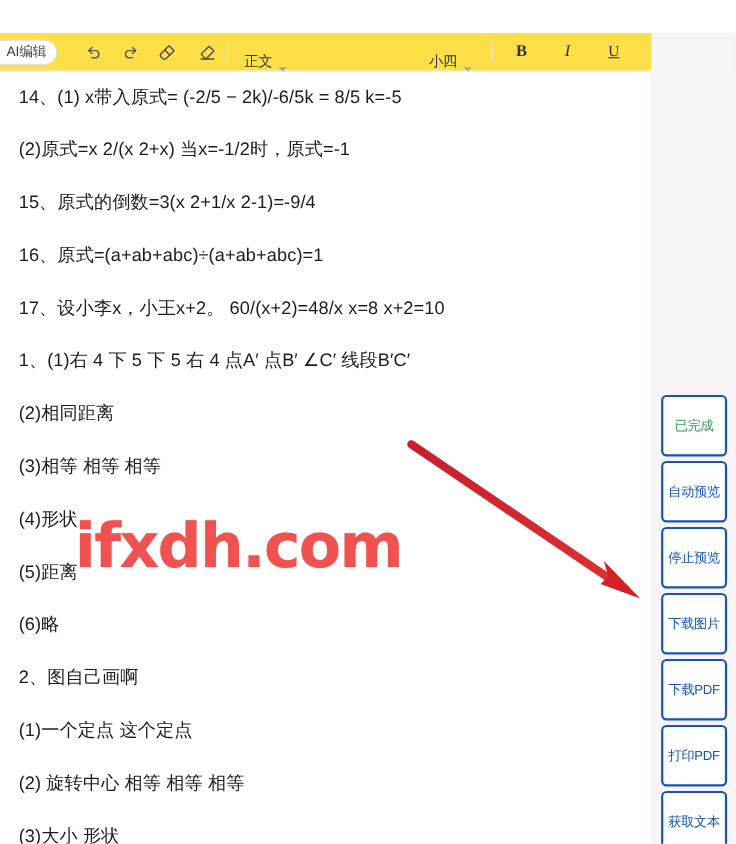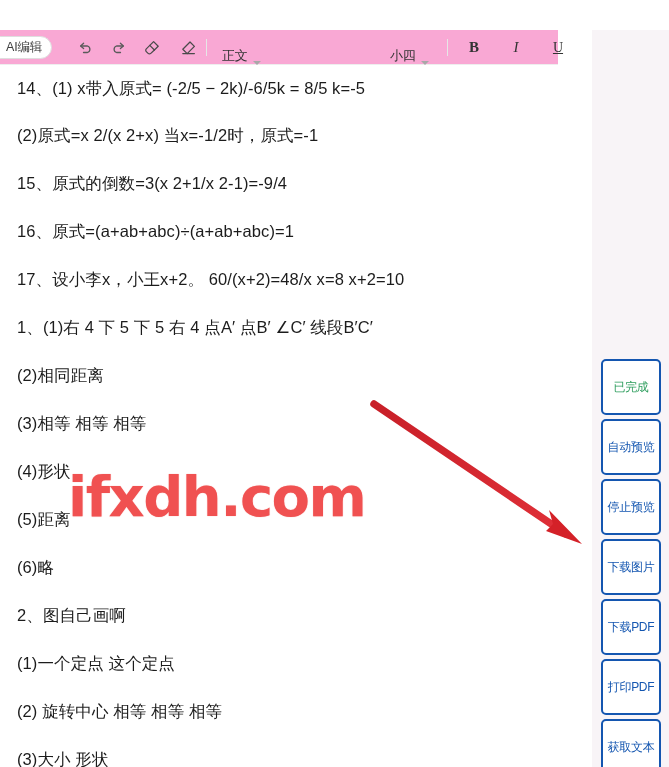--- a/index.html
+++ b/index.html
@@ -99,22 +99,22 @@
     width: 4.4px; height: 4.4px;
     border-top: 1.3px solid #43b07a;
     border-right: 1.3px solid #43b07a;
     transform: rotate(45deg);
   }
 
   
   .toolbar {
     position: absolute;
     left: 0; top: 30px;
-    width: 558px; height: 35px;
-    background: #f9a8d4;
+    width: 669px; height: 35px;
+    background: #fde047;
     display: flex;
     align-items: center;
     border-bottom: 1px solid #eeeeee;
   }
 
   .ai-edit-chip {
     position: absolute;
     left: -11px; top: 6px;
     height: 23px;
     display: flex;

